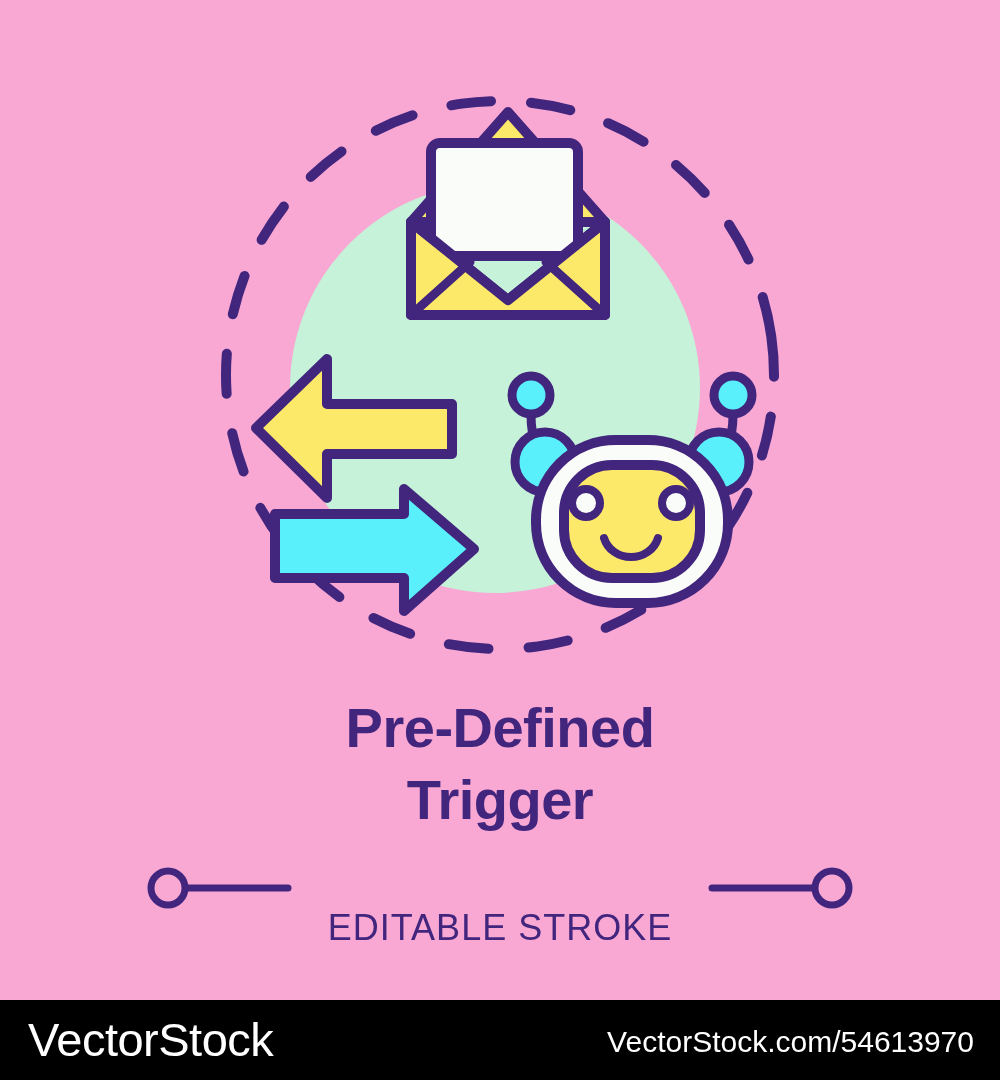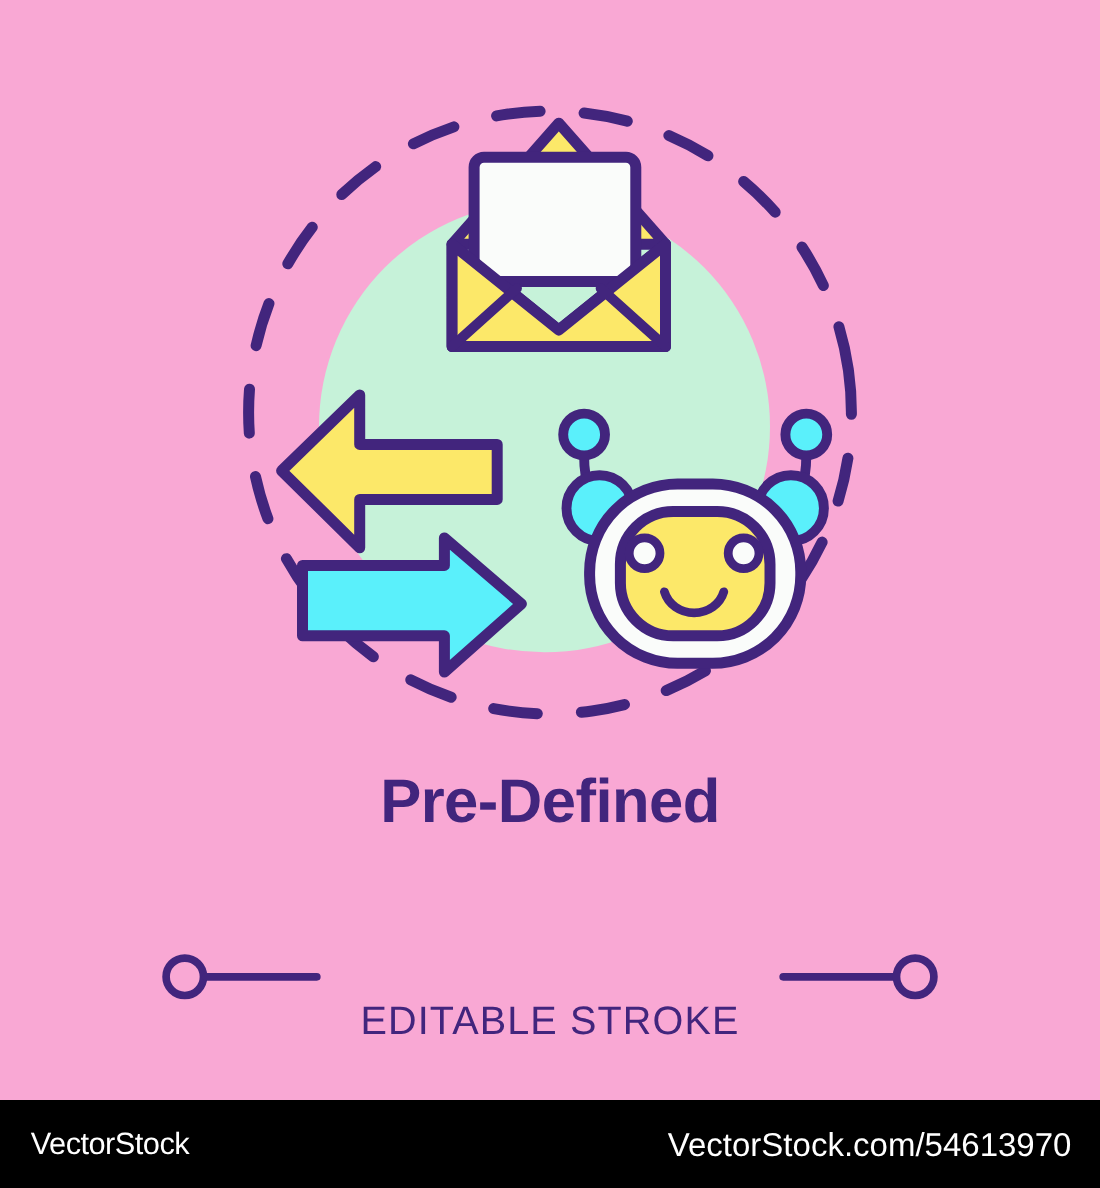--- a/index.html
+++ b/index.html
@@ -33,21 +33,21 @@
     top: 1000px;
     width: 1000px;
     height: 80px;
     background: #000000;
   }
   .footer-brand {
     position: absolute;
     left: 28px;
     top: 18px;
     color: #ffffff;
-    font-size: 28px;
+    font-size: 47px;
     font-family: "Liberation Sans", sans-serif;
     letter-spacing: -0.5px;
     line-height: 44px;
     white-space: nowrap;
   }
   .footer-url {
     position: absolute;
     right: 26px;
     top: 24px;
     color: #ffffff;
@@ -136,20 +136,21 @@
       <circle cx="586" cy="503" r="14" fill="#FAFCFA" stroke="#42257D" stroke-width="8"></circle>
 
       <circle cx="676" cy="503" r="14" fill="#FAFCFA" stroke="#42257D" stroke-width="8"></circle>
 
       <path d="M 604 538 A 28 26 0 0 0 658 538" fill="none" stroke="#42257D" stroke-width="8" stroke-linecap="round"></path>
     </g>
   </svg>
 
   <div class="title-block">
     <span class="title-line">Pre-Defined</span>
+    <span class="title-line">Trigger</span>
   </div>
 
   <svg class="illustration" viewBox="0 0 1000 1000" xmlns="http://www.w3.org/2000/svg" style="top:0; pointer-events:none;">
     <circle cx="168" cy="888" r="17" fill="none" stroke="#42257D" stroke-width="7"></circle>
     <line x1="187" y1="888" x2="288" y2="888" stroke="#42257D" stroke-width="7" stroke-linecap="round"></line>
     <line x1="712" y1="888" x2="813" y2="888" stroke="#42257D" stroke-width="7" stroke-linecap="round"></line>
     <circle cx="832" cy="888" r="17" fill="none" stroke="#42257D" stroke-width="7"></circle>
   </svg>
   <div class="stroke-label">EDITABLE STROKE</div>
 

